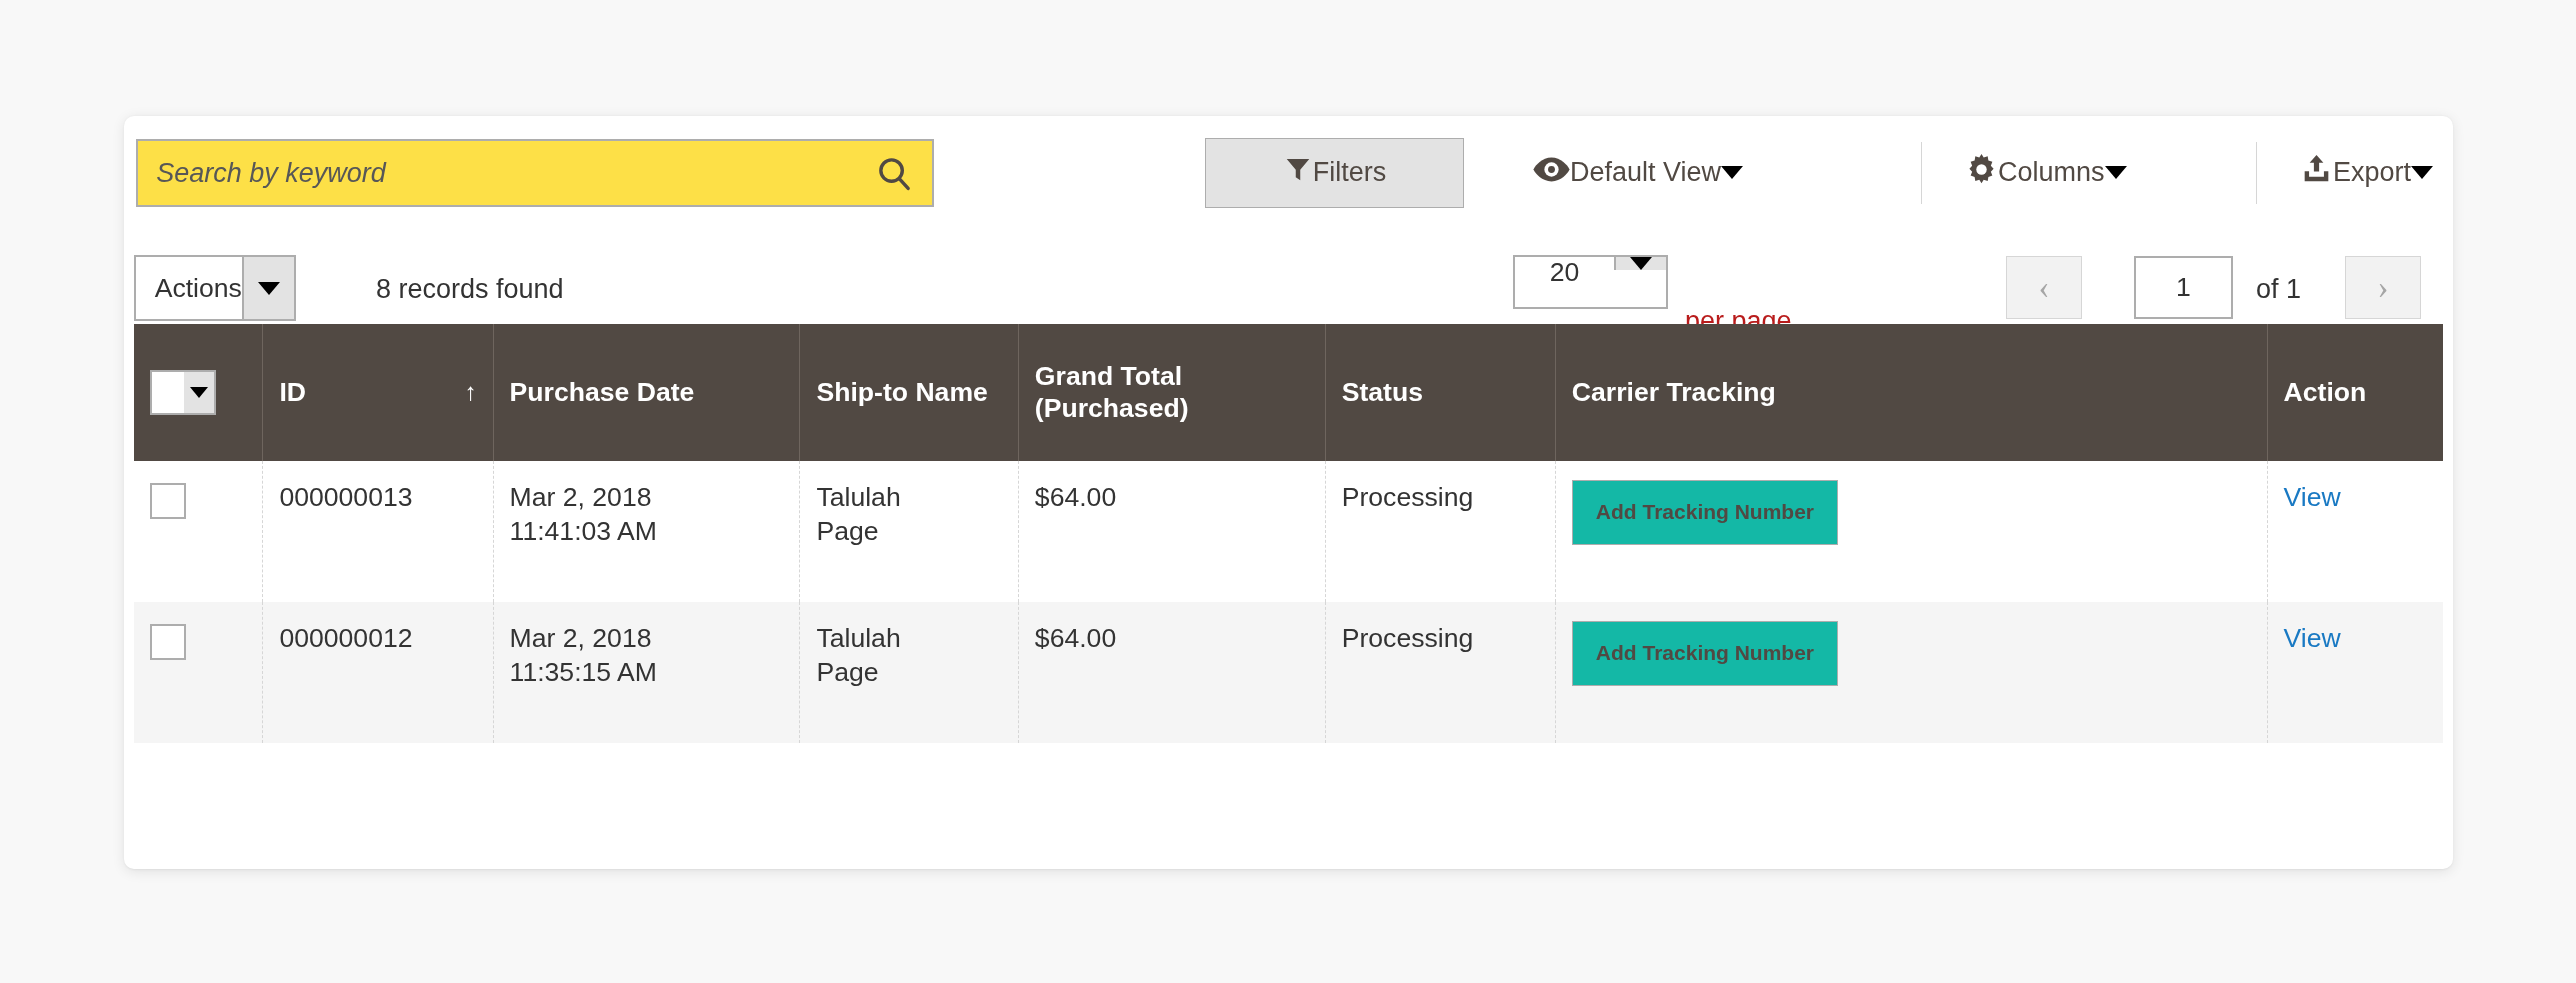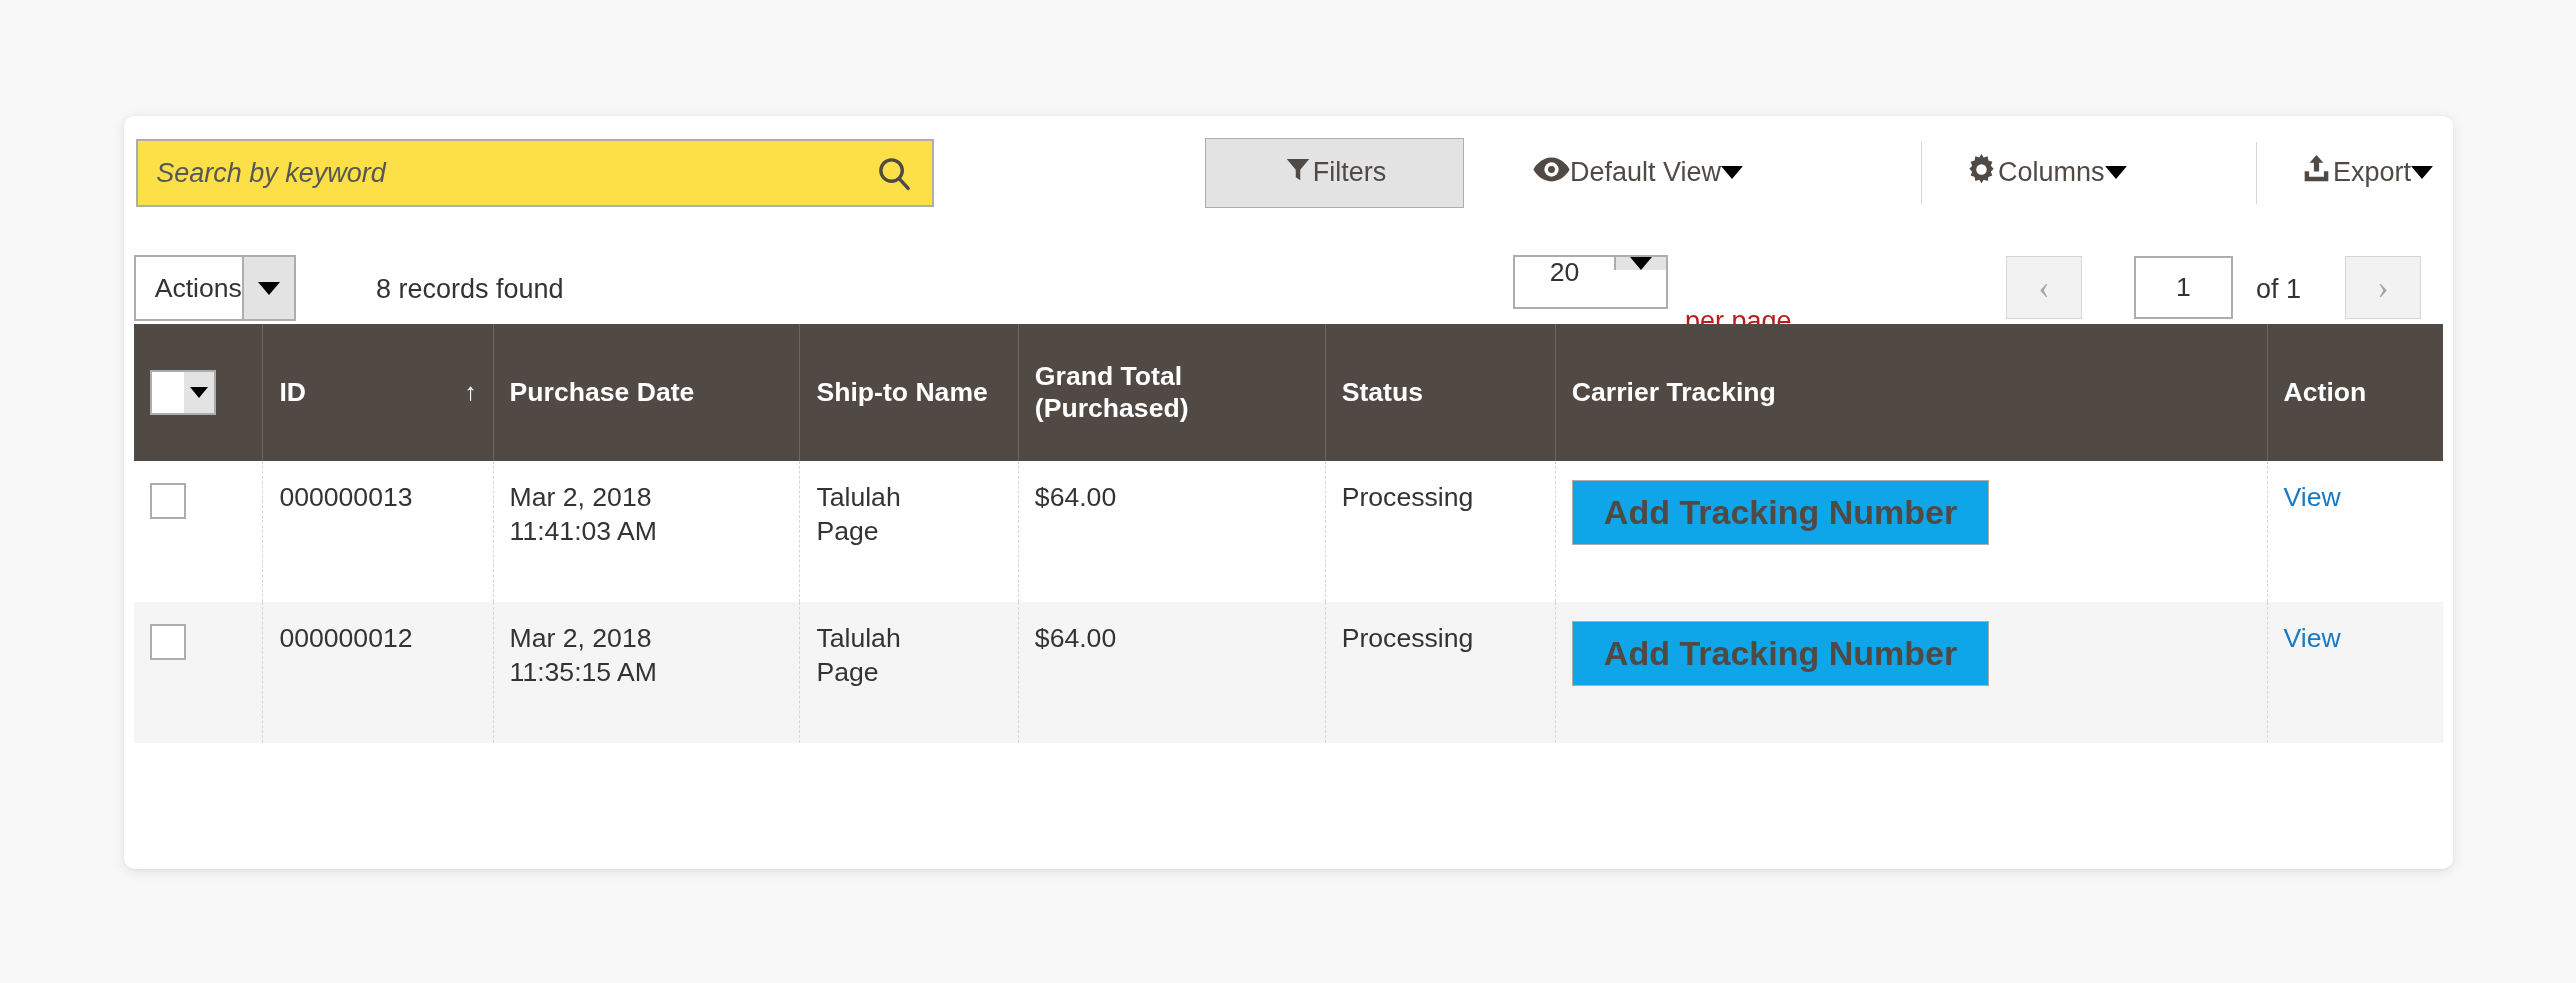--- a/index.html
+++ b/index.html
@@ -290,26 +290,26 @@
   .row-cb {
     width: 36px; height: 36px;
     border: 2.2px solid #adadad;
     background: #fff;
     display: block;
     margin-top: 2.9px;
     cursor: pointer;
   }
 
   .track-btn {
-    background: #0ea5e9;
+    background: #14b8a6;
     border: 1.4px solid #adadad;
-    padding: 0 31px;
+    padding: 0 23px;
     height: 65px;
     font-family: "Liberation Sans", sans-serif;
-    font-size: 34px;
+    font-size: 21px;
     font-weight: bold;
     color: #514943;
     cursor: pointer;
   }
 
   .view-link {
     color: #1979c3;
     font-size: 26.6px;
     text-decoration: none;
     cursor: pointer;

